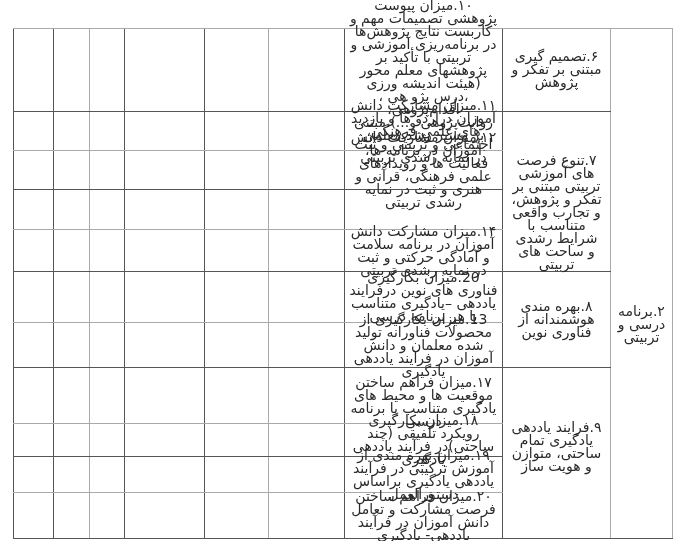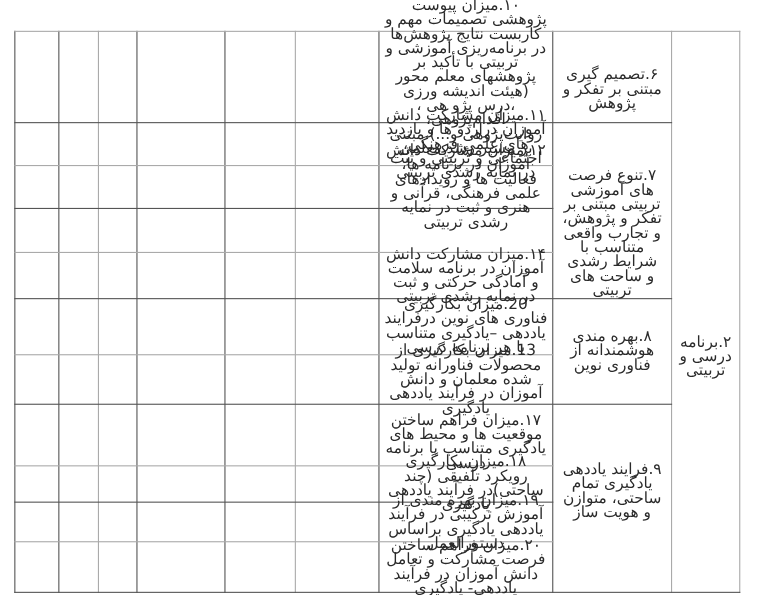--- a/index.html
+++ b/index.html
@@ -43,21 +43,21 @@
   <div class="hline light" style="left:13px;top:322px;width:490px;"></div>
   <div class="hline" style="left:13px;top:367px;width:598px;"></div>
   <div class="hline light" style="left:13px;top:423px;width:490px;"></div>
   <div class="hline" style="left:13px;top:456px;width:490px;"></div>
   <div class="hline light" style="left:13px;top:492px;width:490px;"></div>
 
   <div class="cell" style="left:611px;top:111px;width:61px;height:427px;padding:0 6px;">
     <span>۲.برنامه درسی و تربیتی</span>
   </div>
 
-  <div class="cell" style="left:503px;top:28px;width:107px;height:83px;padding:0 8px;margin-top:12px;">
+  <div class="cell" style="left:503px;top:28px;width:107px;height:83px;padding:0 8px;">
     <span>۶.تصمیم گیری مبتنی بر تفکر و پژوهش</span>
   </div>
   <div class="cell" style="left:503px;top:112px;width:107px;height:159px;padding:0 8px;align-items:flex-end;">
     <span>۷.تنوع فرصت های آموزشی تربیتی مبتنی بر تفکر و پژوهش، و تجارب واقعی متناسب با شرایط رشدی و ساحت های تربیتی</span>
   </div>
   <div class="cell" style="left:503px;top:272px;width:107px;height:95px;padding:0 10px;">
     <span>۸.بهره مندی هوشمندانه از فناوری نوین</span>
   </div>
   <div class="cell" style="left:503px;top:362px;width:107px;height:170px;padding:0 6px;">
     <span>۹.فرایند یاددهی یادگیری تمام ساحتی، متوازن و هویت ساز</span>

